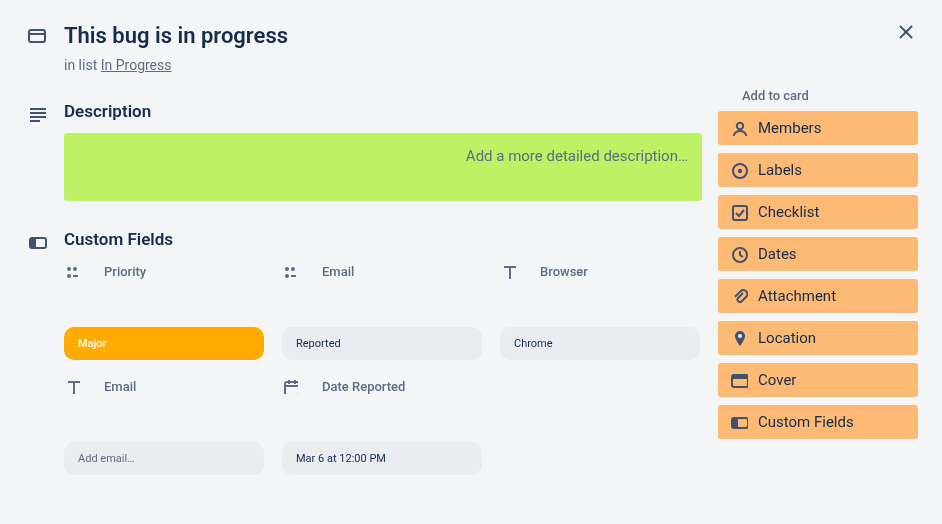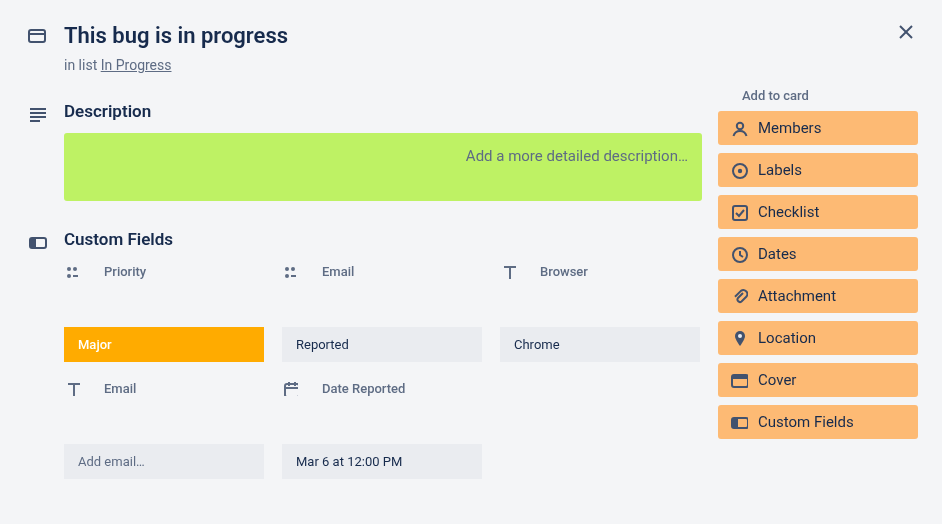--- a/index.html
+++ b/index.html
@@ -91,23 +91,23 @@
     align-items: flex-end;
     gap: 24px;
     font-size: 13px;
     color: #5e6c84;
     font-weight: 500;
     margin-bottom: 8px;
   }
   .cf-label svg { flex-shrink: 0; }
   .cf-value {
     background: #eaecf0;
-    border-radius: 0;
+    border-radius: 10px;
     padding: 10px 14px;
-    font-size: 13px;
+    font-size: 11px;
     color: #172b4d;
     cursor: pointer;
     margin-top: 48px;
   }
   .cf-value.placeholder { color: #5e6c84; }
   .cf-value.badge-orange {
     background: #ffab00;
     color: #fff;
     font-weight: 500;
   }

